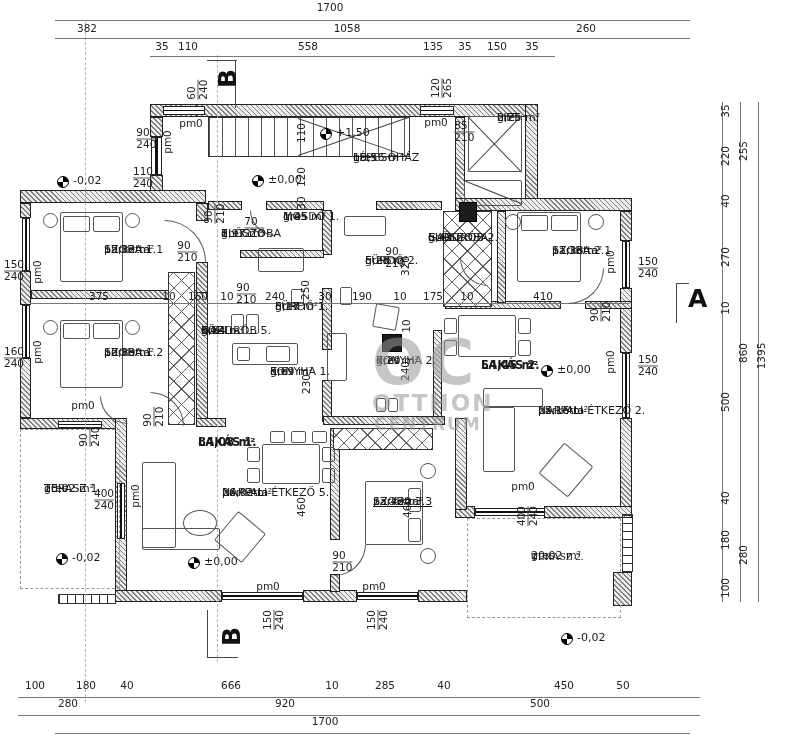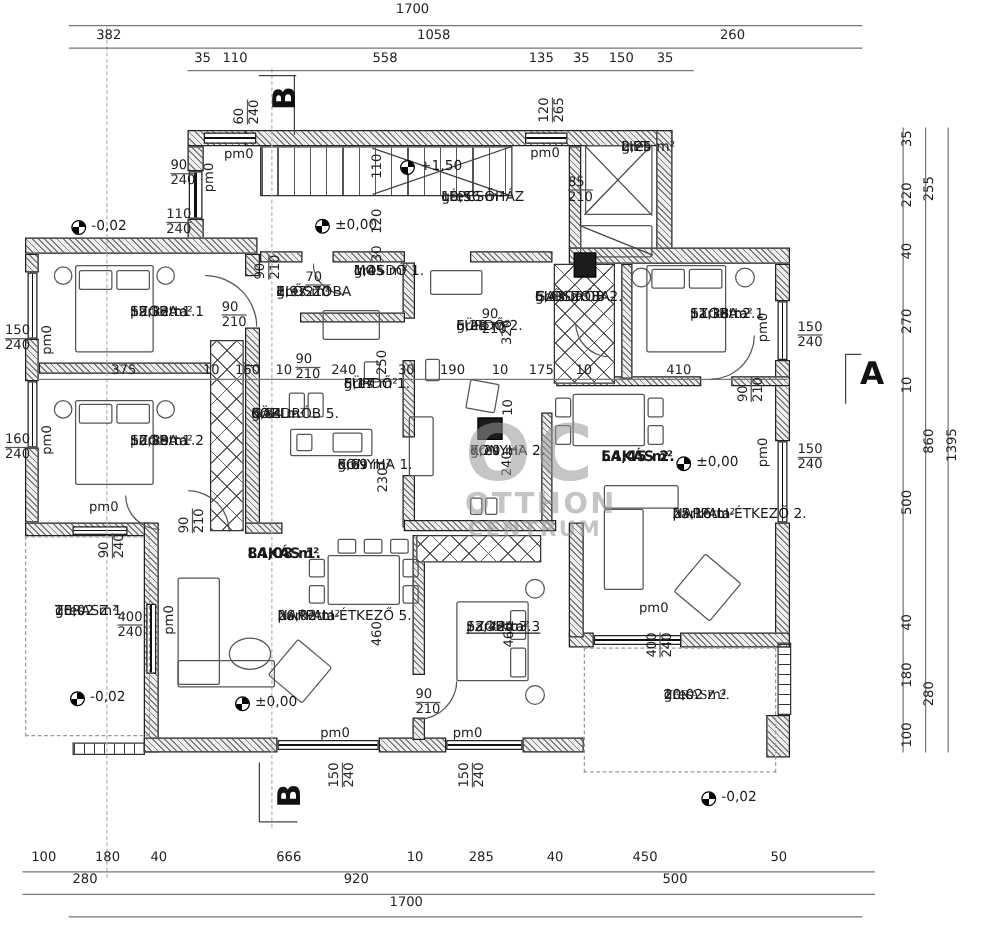--- a/index.html
+++ b/index.html
@@ -219,21 +219,21 @@
       <div class="dim rot" style="left: 744px; top: 353px;">860</div>
       <div class="dim rot" style="left: 744px; top: 555px;">280</div>
       <div class="dim rot" style="left: 762px; top: 356px;">1395</div>
       <div class="dim" style="left: 35px; top: 686px;">100</div>
       <div class="dim" style="left: 86px; top: 686px;">180</div>
       <div class="dim" style="left: 127px; top: 686px;">40</div>
       <div class="dim" style="left: 231px; top: 686px;">666</div>
       <div class="dim" style="left: 332px; top: 686px;">10</div>
       <div class="dim" style="left: 385px; top: 686px;">285</div>
       <div class="dim" style="left: 444px; top: 686px;">40</div>
-      <div class="dim" style="left: 516px; top: 686px;">450</div>
+      <div class="dim" style="left: 564px; top: 686px;">450</div>
       <div class="dim" style="left: 623px; top: 686px;">50</div>
       <div class="dim" style="left: 68px; top: 704px;">280</div>
       <div class="dim" style="left: 285px; top: 704px;">920</div>
       <div class="dim" style="left: 540px; top: 704px;">500</div>
       <div class="dim" style="left: 325px; top: 722px;">1700</div>
       <div class="dim" style="left: 99px; top: 297px;">375</div>
       <div class="dim" style="left: 169px; top: 297px;">10</div>
       <div class="dim" style="left: 198px; top: 297px;">160</div>
       <div class="dim" style="left: 227px; top: 297px;">10</div>
       <div class="dim" style="left: 275px; top: 297px;">240</div>
@@ -248,21 +248,21 @@
       <div class="dim rot" style="left: 302px; top: 133px;">110</div>
       <div class="dim rot" style="left: 302px; top: 177px;">120</div>
       <div class="dim rot" style="left: 302px; top: 203px;">30</div>
       <div class="dim rot" style="left: 307px; top: 384px;">230</div>
       <div class="dim rot" style="left: 406px; top: 371px;">240</div>
       <div class="dim rot" style="left: 407px; top: 326px;">10</div>
       <div class="dim rot" style="left: 302px; top: 507px;">460</div>
       <div class="dim rot" style="left: 408px; top: 508px;">460</div>
       <div class="dim" style="left: 143px; top: 133px;">90<span class="f2">240</span></div>
       <div class="dim" style="left: 143px; top: 172px;">110<span class="f2">240</span></div>
-      <div class="dim" style="left: 461px; top: 146px;">85<span class="f2">210</span></div>
+      <div class="dim" style="left: 461px; top: 126px;">85<span class="f2">210</span></div>
       <div class="dim" style="left: 251px; top: 222px;">70<span class="f2">210</span></div>
       <div class="dim" style="left: 184px; top: 246px;">90<span class="f2">210</span></div>
       <div class="dim" style="left: 243px; top: 288px;">90<span class="f2">210</span></div>
       <div class="dim" style="left: 392px; top: 252px;">90<span class="f2">210</span></div>
       <div class="dim rot" style="left: 192px; top: 93px;">60<span class="f2">240</span></div>
       <div class="dim rot" style="left: 209px; top: 217px;">90<span class="f2">210</span></div>
       <div class="dim rot" style="left: 436px; top: 88px;">120<span class="f2">265</span></div>
       <div class="dim rot" style="left: 595px; top: 315px;">90<span class="f2">210</span></div>
       <div class="dim rot" style="left: 148px; top: 420px;">90<span class="f2">210</span></div>
       <div class="dim rot" style="left: 84px; top: 440px;">90<span class="f2">240</span></div>

